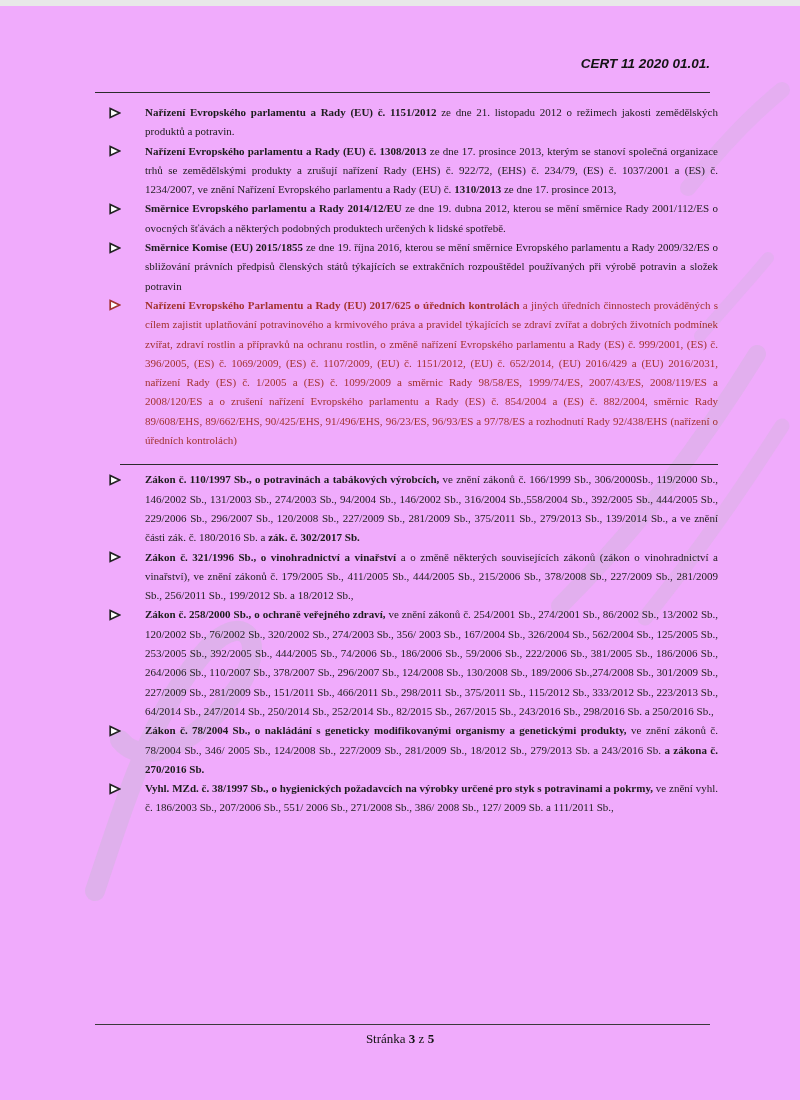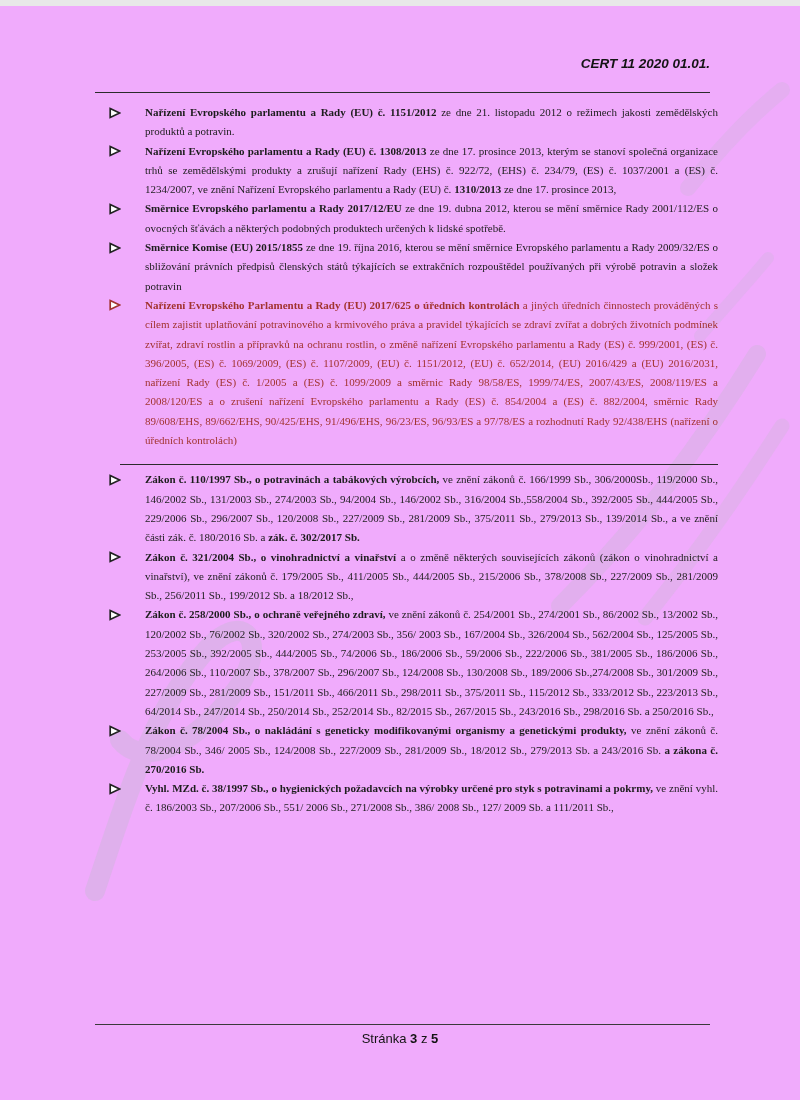--- a/index.html
+++ b/index.html
@@ -34,21 +34,21 @@
   .section-divider {
     height:0; border-top:1.6px solid #2b2b2b; margin:14px 0 5px 25px;
   }
 
   .footer-rule {
     position:absolute; top:1018px; left:95px; width:615px; height:0;
     border-top:1.4px solid #3a3a3a; z-index:2;
   }
   .footer-text {
     position:absolute; top:1025px; left:0; width:800px; text-align:center;
-    font-family:Liberation Sans, sans-serif; font-size:13px; color:#141414; z-index:2;
+    font-family:Liberation Serif, serif; font-size:13px; color:#141414; z-index:2;
   }
   .footer-text b { font-weight:700; }
 </style>
 </head>
 <body>
 
 <div class="page">
 
   <svg class="watermark" width="800" height="1100" viewBox="0 0 800 1100" aria-hidden="true">
     <g fill="none" stroke="#b9bec6" stroke-linecap="round">
@@ -66,36 +66,36 @@
   <div class="content">
     <div class="list-section">
         <div class="list-item"><svg class="marker" viewBox="0 0 12 12">
             <path d="M1.2 1.6 L10.6 6 L1.2 10.4 Z" fill="#ffffff" stroke="#222222" stroke-width="1.7"></path>
           </svg><span><b>Nařízení Evropského parlamentu a Rady (EU) č. 1151/2012</b><span> ze dne 21. listopadu 2012 o režimech jakosti zemědělských produktů a potravin.</span></span></div>
         <div class="list-item"><svg class="marker" viewBox="0 0 12 12">
             <path d="M1.2 1.6 L10.6 6 L1.2 10.4 Z" fill="#ffffff" stroke="#222222" stroke-width="1.7"></path>
           </svg><span><b>Nařízení Evropského parlamentu a Rady (EU) č. 1308/2013</b><span> ze dne 17. prosince 2013, kterým se stanoví společná organizace trhů se zemědělskými produkty a zrušují nařízení Rady (EHS) č. 922/72, (EHS) č. 234/79, (ES) č. 1037/2001 a (ES) č. 1234/2007, ve znění Nařízení Evropského parlamentu a Rady (EU) č. </span><b>1310/2013</b><span> ze dne 17. prosince 2013,</span></span></div>
         <div class="list-item"><svg class="marker" viewBox="0 0 12 12">
             <path d="M1.2 1.6 L10.6 6 L1.2 10.4 Z" fill="#ffffff" stroke="#222222" stroke-width="1.7"></path>
-          </svg><span><b>Směrnice Evropského parlamentu a Rady 2017/12/EU</b><span> ze dne 19. dubna 2012, kterou se mění směrnice Rady 2001/112/ES o ovocných šťávách a některých podobných produktech určených k lidské spotřebě.</span></span></div>
+          </svg><span><b>Směrnice Evropského parlamentu a Rady 2014/12/EU</b><span> ze dne 19. dubna 2012, kterou se mění směrnice Rady 2001/112/ES o ovocných šťávách a některých podobných produktech určených k lidské spotřebě.</span></span></div>
         <div class="list-item"><svg class="marker" viewBox="0 0 12 12">
             <path d="M1.2 1.6 L10.6 6 L1.2 10.4 Z" fill="#ffffff" stroke="#222222" stroke-width="1.7"></path>
           </svg><span><b>Směrnice Komise (EU) 2015/1855</b><span> ze dne 19. října 2016, kterou se mění směrnice Evropského parlamentu a Rady 2009/32/ES o sbližování právních předpisů členských států týkajících se extrakčních rozpouštědel používaných při výrobě potravin a složek potravin</span></span></div>
         <div class="list-item red"><svg class="marker" viewBox="0 0 12 12">
             <path d="M1.2 1.6 L10.6 6 L1.2 10.4 Z" fill="#ffffff" stroke="#a23430" stroke-width="1.7"></path>
           </svg><span><b>Nařízení Evropského Parlamentu a Rady (EU) 2017/625 o úředních kontrolách</b><span> a jiných úředních činnostech prováděných s cílem zajistit uplatňování potravinového a krmivového práva a pravidel týkajících se zdraví zvířat a dobrých životních podmínek zvířat, zdraví rostlin a přípravků na ochranu rostlin, o změně nařízení Evropského parlamentu a Rady (ES) č. 999/2001, (ES) č. 396/2005, (ES) č. 1069/2009, (ES) č. 1107/2009, (EU) č. 1151/2012, (EU) č. 652/2014, (EU) 2016/429 a (EU) 2016/2031, nařízení Rady (ES) č. 1/2005 a (ES) č. 1099/2009 a směrnic Rady 98/58/ES, 1999/74/ES, 2007/43/ES, 2008/119/ES a 2008/120/ES a o zrušení nařízení Evropského parlamentu a Rady (ES) č. 854/2004 a (ES) č. 882/2004, směrnic Rady 89/608/EHS, 89/662/EHS, 90/425/EHS, 91/496/EHS, 96/23/ES, 96/93/ES a 97/78/ES a rozhodnutí Rady 92/438/EHS (nařízení o úředních kontrolách)</span></span></div>
       </div>
     <div class="section-divider"></div>
     <div class="list-section">
         <div class="list-item"><svg class="marker" viewBox="0 0 12 12">
             <path d="M1.2 1.6 L10.6 6 L1.2 10.4 Z" fill="#ffffff" stroke="#222222" stroke-width="1.7"></path>
           </svg><span><b>Zákon č. 110/1997 Sb., o potravinách a tabákových výrobcích,</b><span> ve znění zákonů č. 166/1999 Sb., 306/2000Sb., 119/2000 Sb., 146/2002 Sb., 131/2003 Sb., 274/2003 Sb., 94/2004 Sb., 146/2002 Sb., 316/2004 Sb.,558/2004 Sb., 392/2005 Sb., 444/2005 Sb., 229/2006 Sb., 296/2007 Sb., 120/2008 Sb., 227/2009 Sb., 281/2009 Sb., 375/2011 Sb., 279/2013 Sb., 139/2014 Sb., a ve znění části zák. č. 180/2016 Sb. a </span><b>zák. č. 302/2017 Sb.</b></span></div>
         <div class="list-item"><svg class="marker" viewBox="0 0 12 12">
             <path d="M1.2 1.6 L10.6 6 L1.2 10.4 Z" fill="#ffffff" stroke="#222222" stroke-width="1.7"></path>
-          </svg><span><b>Zákon č. 321/2004 Sb., o vinohradnictví a vinařství</b><span> a o změně některých souvisejících zákonů (zákon o vinohradnictví a vinařství), ve znění zákonů č. 179/2005 Sb., 411/2005 Sb., 444/2005 Sb., 215/2006 Sb., 378/2008 Sb., 227/2009 Sb., 281/2009 Sb., 256/2011 Sb., 199/2012 Sb. a 18/2012 Sb.,</span></span></div>
+          </svg><span><b>Zákon č. 321/1996 Sb., o vinohradnictví a vinařství</b><span> a o změně některých souvisejících zákonů (zákon o vinohradnictví a vinařství), ve znění zákonů č. 179/2005 Sb., 411/2005 Sb., 444/2005 Sb., 215/2006 Sb., 378/2008 Sb., 227/2009 Sb., 281/2009 Sb., 256/2011 Sb., 199/2012 Sb. a 18/2012 Sb.,</span></span></div>
         <div class="list-item"><svg class="marker" viewBox="0 0 12 12">
             <path d="M1.2 1.6 L10.6 6 L1.2 10.4 Z" fill="#ffffff" stroke="#222222" stroke-width="1.7"></path>
           </svg><span><b>Zákon č. 258/2000 Sb., o ochraně veřejného zdraví,</b><span> ve znění zákonů č. 254/2001 Sb., 274/2001 Sb., 86/2002 Sb., 13/2002 Sb., 120/2002 Sb., 76/2002 Sb., 320/2002 Sb., 274/2003 Sb., 356/ 2003 Sb., 167/2004 Sb., 326/2004 Sb., 562/2004 Sb., 125/2005 Sb., 253/2005 Sb., 392/2005 Sb., 444/2005 Sb., 74/2006 Sb., 186/2006 Sb., 59/2006 Sb., 222/2006 Sb., 381/2005 Sb., 186/2006 Sb., 264/2006 Sb., 110/2007 Sb., 378/2007 Sb., 296/2007 Sb., 124/2008 Sb., 130/2008 Sb., 189/2006 Sb.,274/2008 Sb., 301/2009 Sb., 227/2009 Sb., 281/2009 Sb., 151/2011 Sb., 466/2011 Sb., 298/2011 Sb., 375/2011 Sb., 115/2012 Sb., 333/2012 Sb., 223/2013 Sb., 64/2014 Sb., 247/2014 Sb., 250/2014 Sb., 252/2014 Sb., 82/2015 Sb., 267/2015 Sb., 243/2016 Sb., 298/2016 Sb. a 250/2016 Sb.,</span></span></div>
         <div class="list-item"><svg class="marker" viewBox="0 0 12 12">
             <path d="M1.2 1.6 L10.6 6 L1.2 10.4 Z" fill="#ffffff" stroke="#222222" stroke-width="1.7"></path>
           </svg><span><b>Zákon č. 78/2004 Sb., o nakládání s geneticky modifikovanými organismy a genetickými produkty,</b><span> ve znění zákonů č. 78/2004 Sb., 346/ 2005 Sb., 124/2008 Sb., 227/2009 Sb., 281/2009 Sb., 18/2012 Sb., 279/2013 Sb. a 243/2016 Sb. </span><b>a zákona č. 270/2016 Sb.</b></span></div>
         <div class="list-item"><svg class="marker" viewBox="0 0 12 12">
             <path d="M1.2 1.6 L10.6 6 L1.2 10.4 Z" fill="#ffffff" stroke="#222222" stroke-width="1.7"></path>
           </svg><span><b>Vyhl. MZd. č. 38/1997 Sb., o hygienických požadavcích na výrobky určené pro styk s potravinami a pokrmy,</b><span> ve znění vyhl. č. 186/2003 Sb., 207/2006 Sb., 551/ 2006 Sb., 271/2008 Sb., 386/ 2008 Sb., 127/ 2009 Sb. a  111/2011 Sb.,</span></span></div>
       </div>

